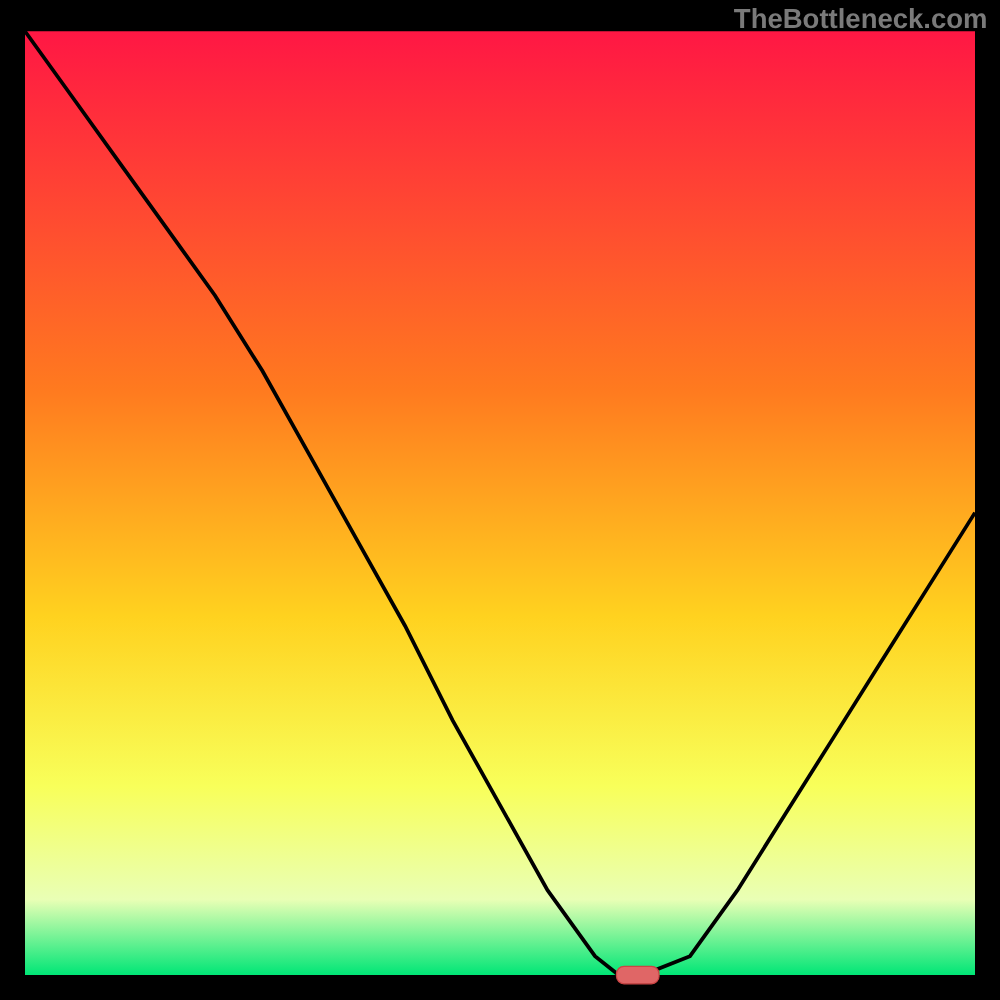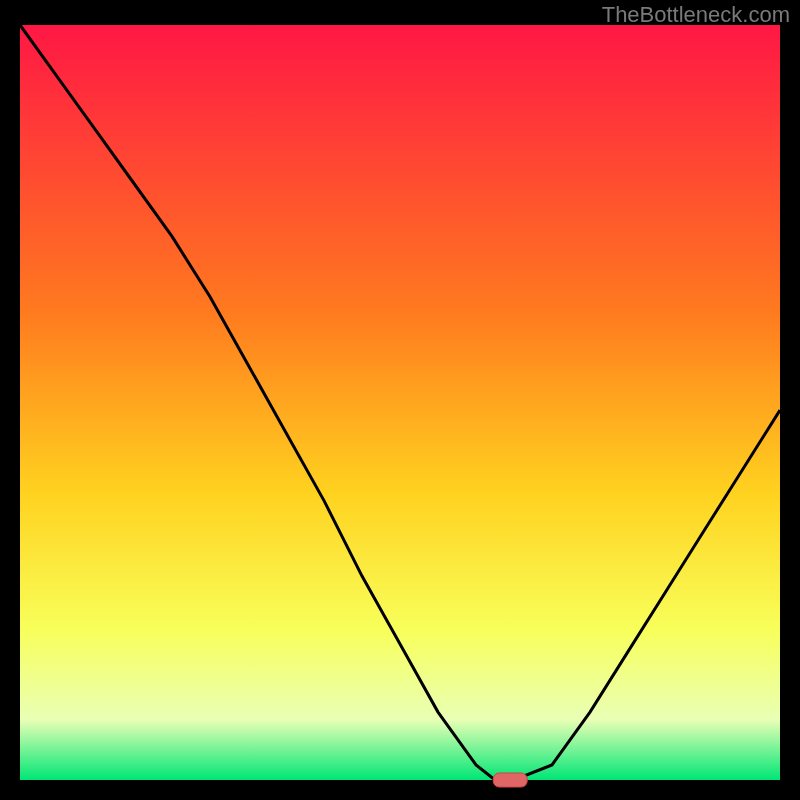--- a/index.html
+++ b/index.html
@@ -15,21 +15,21 @@
     width: 800px;
     height: 800px;
     background: #000;
   }
   .watermark {
     position: absolute;
     top: 2px;
     right: 10px;
     color: #7a7a7a;
     font-size: 22px;
-    font-weight: normal;
+    font-weight: bold;
     z-index: 20;
     user-select: none;
   }
   svg {
     position: absolute;
     top: 0;
     left: 0;
   }
 </style>
 </head>

